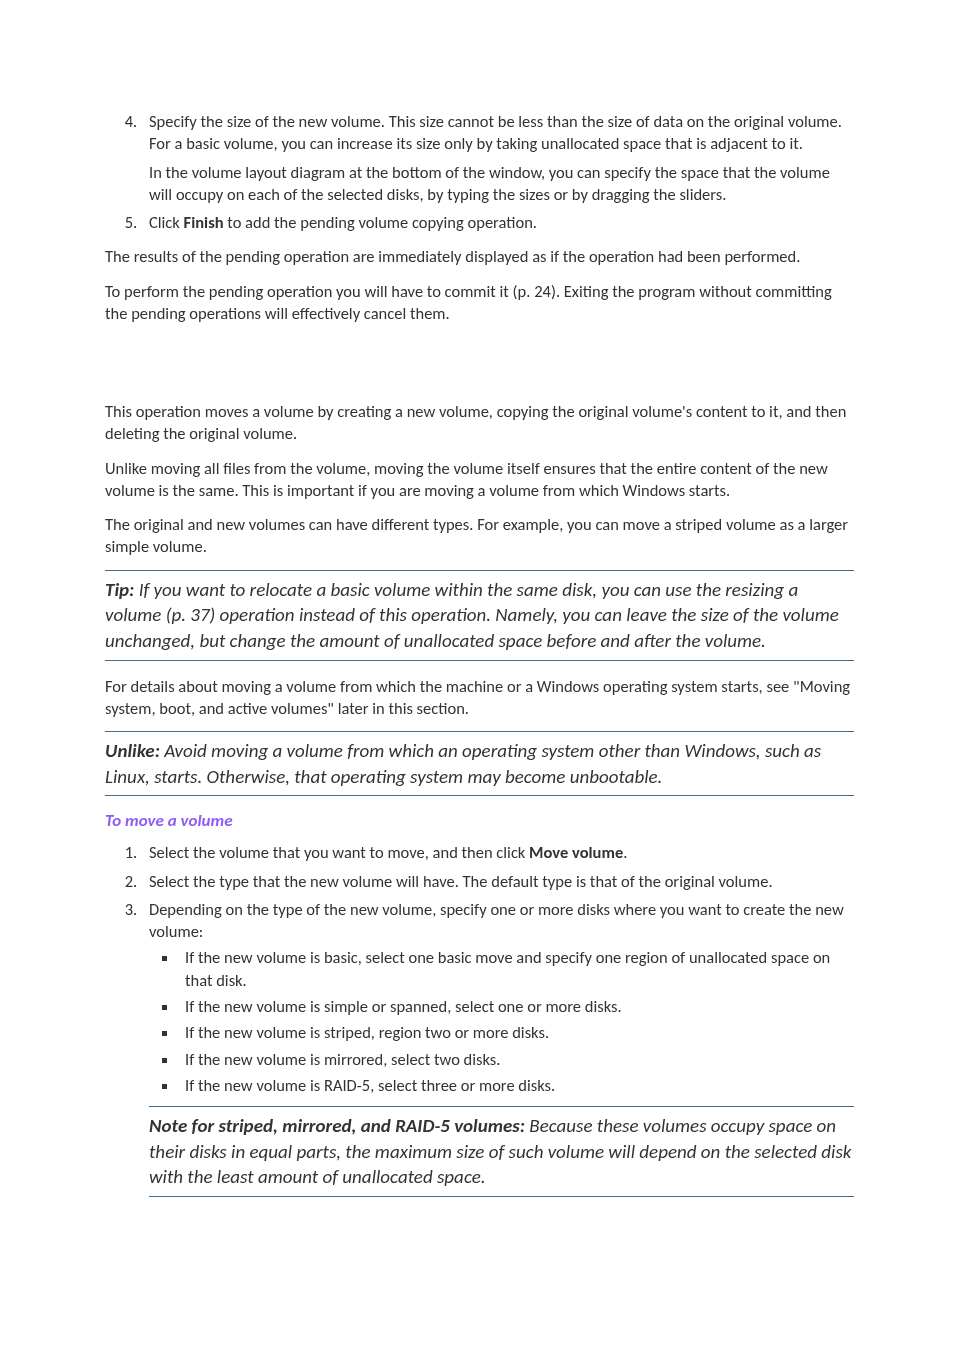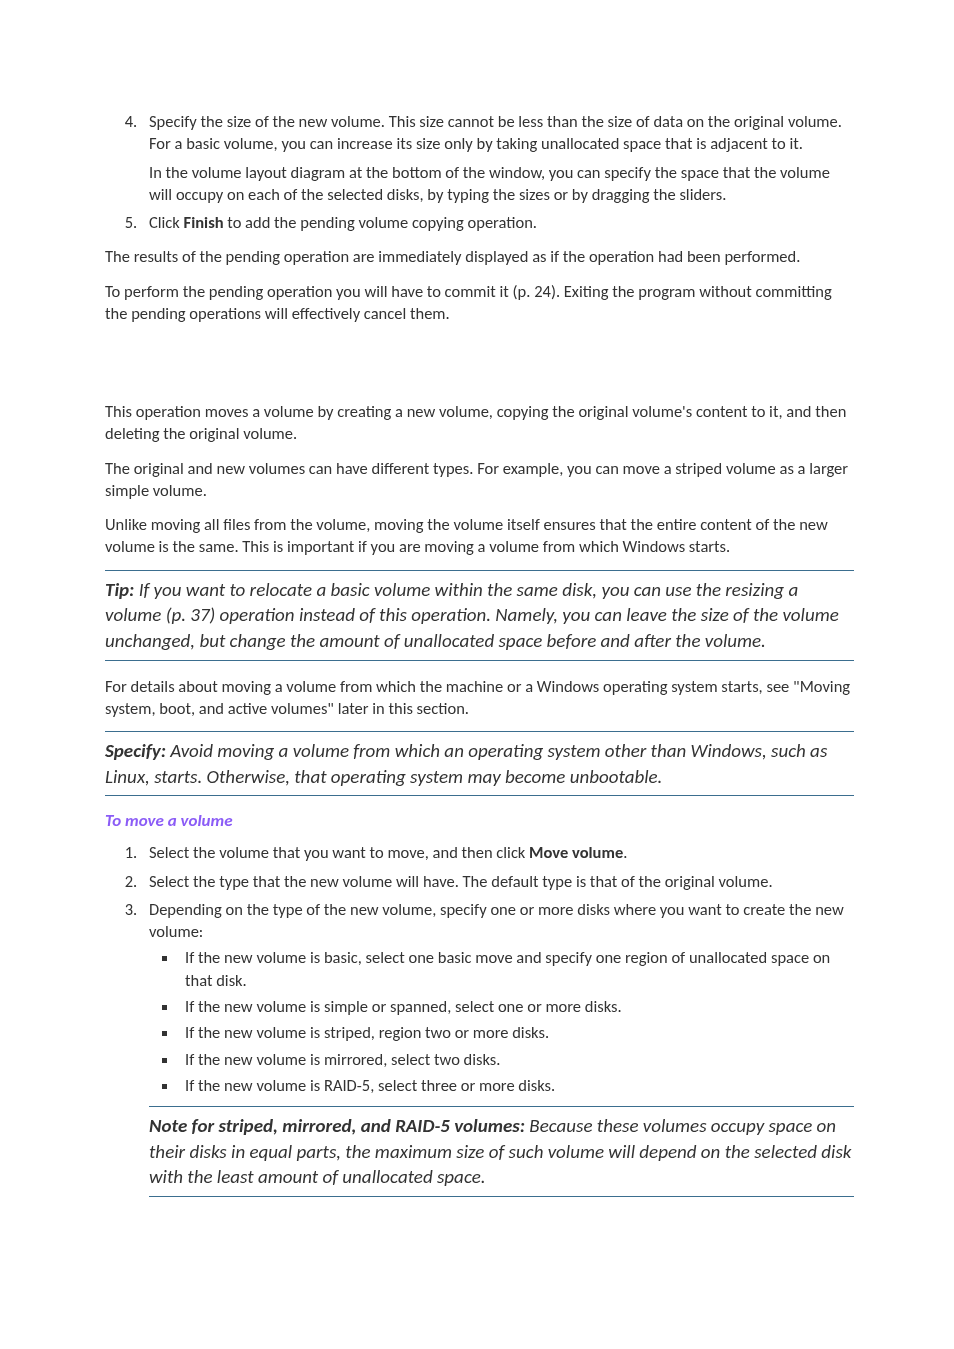--- a/index.html
+++ b/index.html
@@ -80,31 +80,31 @@
       <span>Click </span><b>Finish</b><span> to add the pending volume copying operation.</span>
     </li>
   </ol>
 
   <p class="body">The results of the pending operation are immediately displayed as if the operation had been performed.</p>
   <p class="body">To perform the pending operation you will have to commit it (p. 24). Exiting the program without committing the pending operations will effectively cancel them.</p>
 
   <div class="gap"></div>
 
   <p class="body">This operation moves a volume by creating a new volume, copying the original volume's content to it, and then deleting the original volume.</p>
+  <p class="body">Unlike moving all files from the volume, moving the volume itself ensures that the entire content of the new volume is the same. This is important if you are moving a volume from which Windows starts.</p>
   <p class="body">The original and new volumes can have different types. For example, you can move a striped volume as a larger simple volume.</p>
-  <p class="body">Unlike moving all files from the volume, moving the volume itself ensures that the entire content of the new volume is the same. This is important if you are moving a volume from which Windows starts.</p>
 
   <div class="tip-box">
     <span class="tip-label">Tip:</span><span> If you want to relocate a basic volume within the same disk, you can use the resizing a volume (p. 37) operation instead of this operation. Namely, you can leave the size of the volume unchanged, but change the amount of unallocated space before and after the volume.</span>
   </div>
 
   <p class="body">For details about moving a volume from which the machine or a Windows operating system starts, see "Moving system, boot, and active volumes" later in this section.</p>
 
   <div class="caution-box">
-    <span class="caution-label">Specify:</span><span> Avoid moving a volume from which an operating system other than Windows, such as Linux, starts. Otherwise, that operating system may become unbootable.</span>
+    <span class="caution-label">Unlike:</span><span> Avoid moving a volume from which an operating system other than Windows, such as Linux, starts. Otherwise, that operating system may become unbootable.</span>
   </div>
 
   <div class="h4">To move a volume</div>
 
   <ol class="main-list">
     <li>
       <span>Select the volume that you want to move, and then click </span><b>Move volume</b><span>.</span>
     </li>
     <li>Select the type that the new volume will have. The default type is that of the original volume.</li>
     <li>

